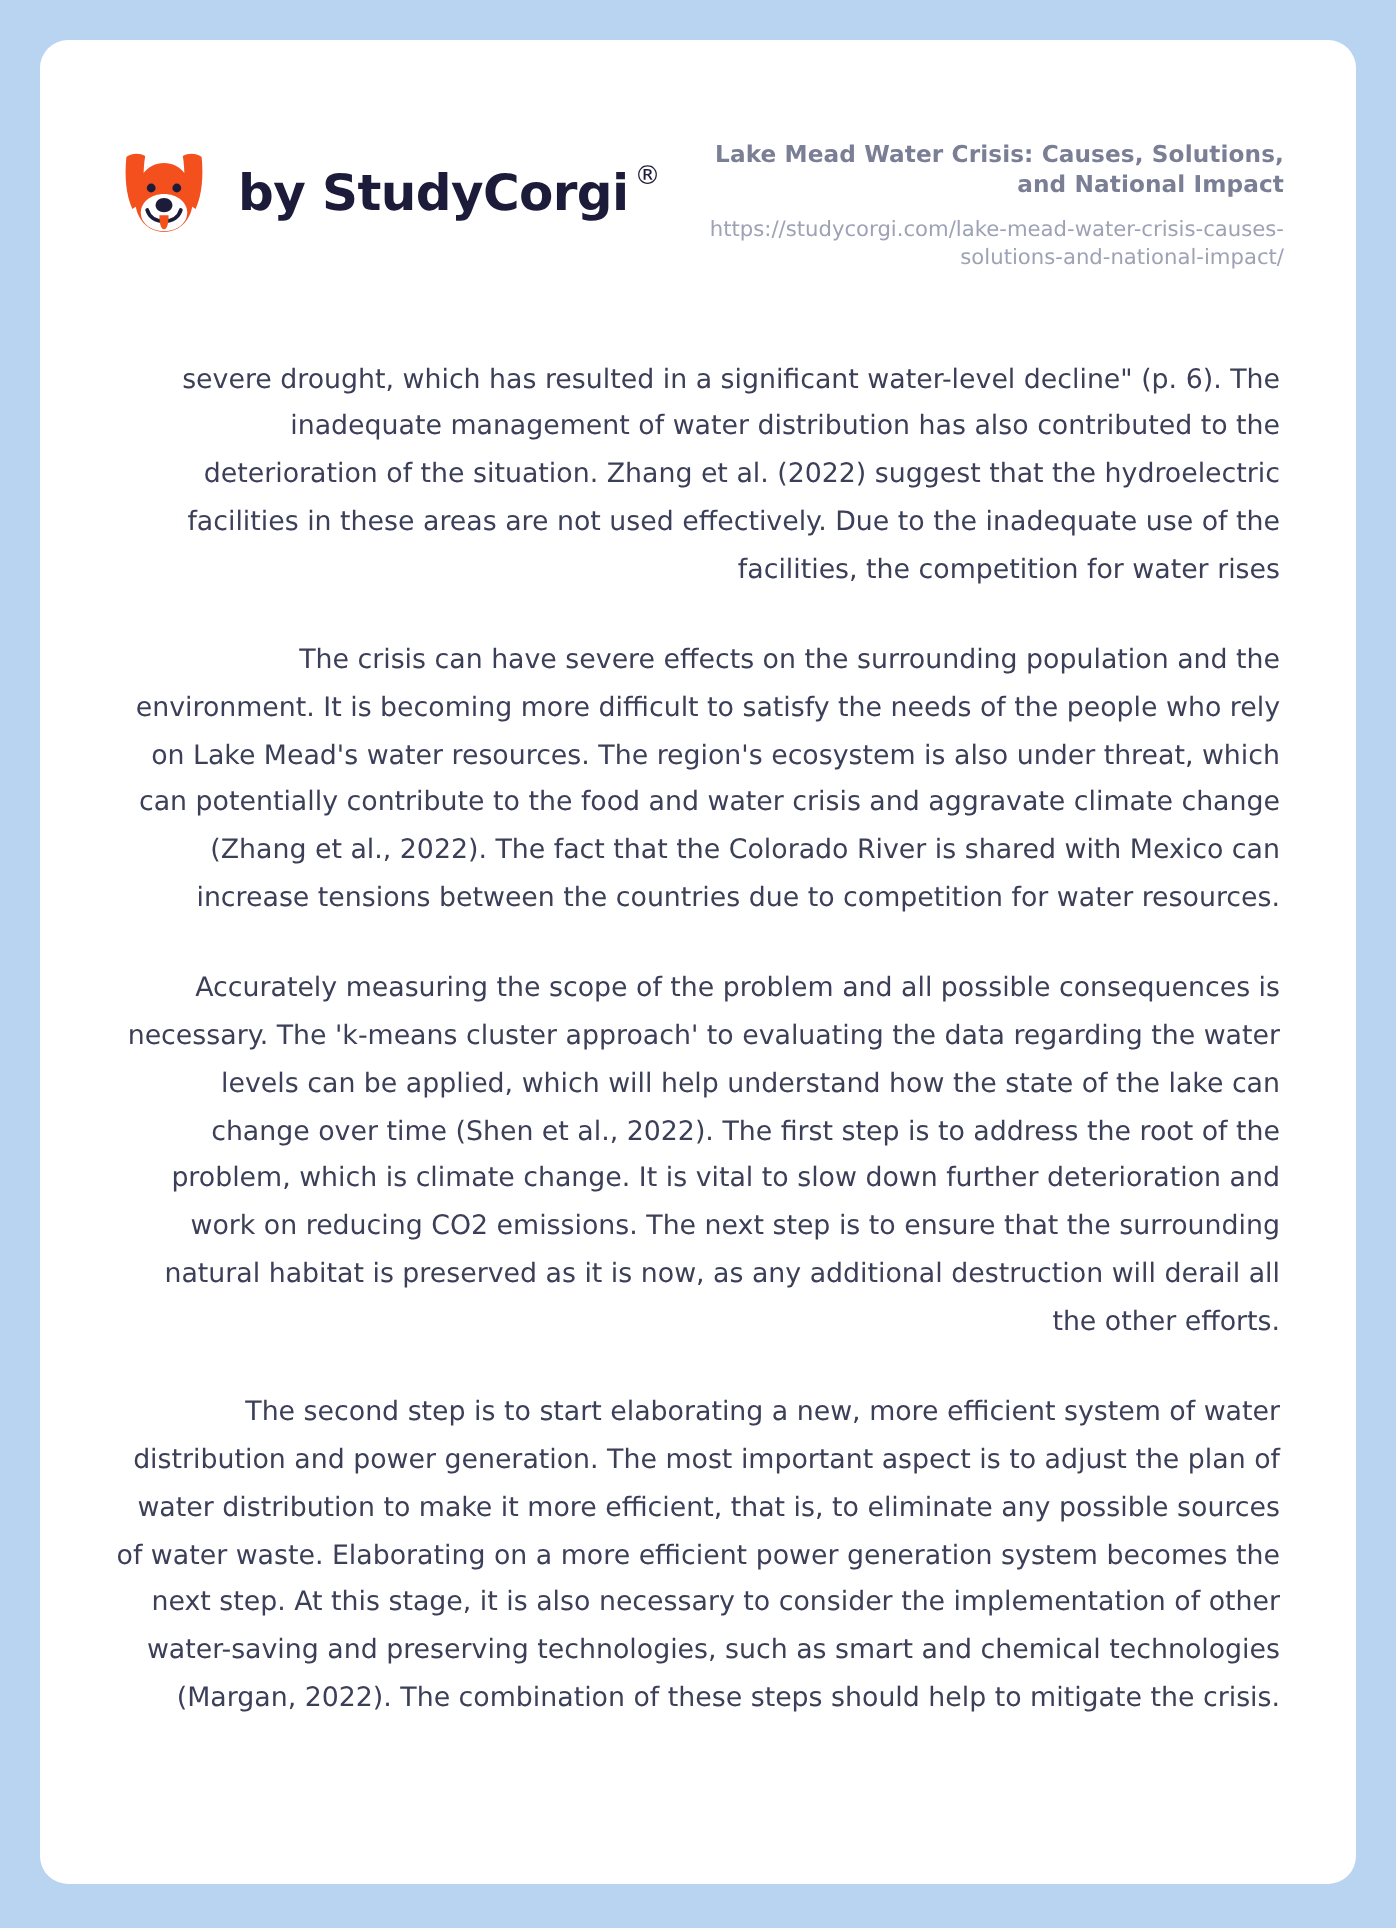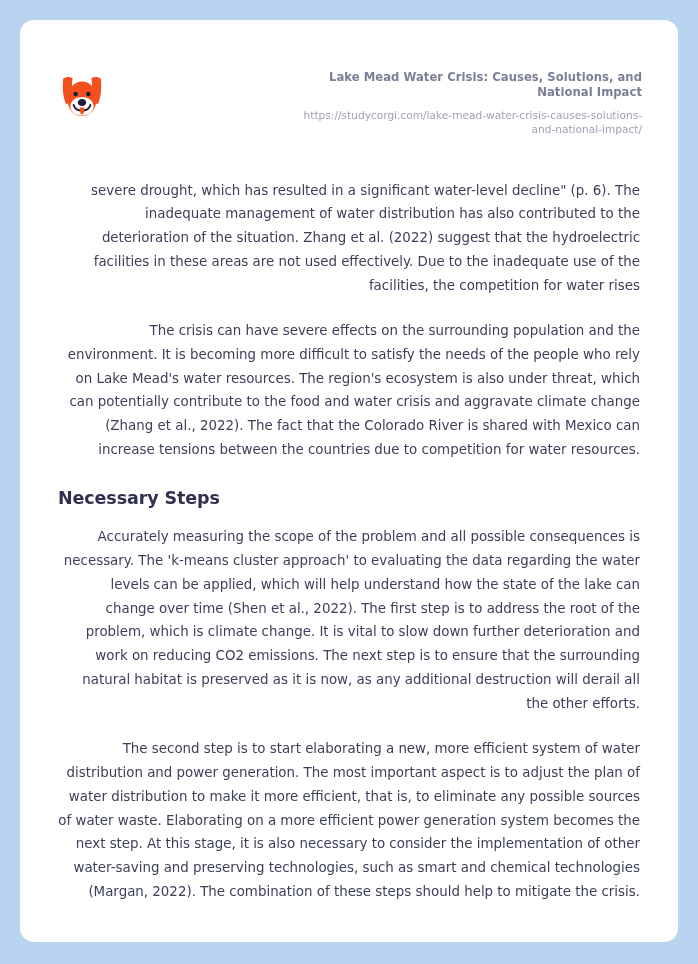--- a/index.html
+++ b/index.html
@@ -136,36 +136,39 @@
         <circle cx="17.6" cy="22.0" r="2.2" fill="#1c1b3a"></circle>
         <circle cx="30.4" cy="22.0" r="2.2" fill="#1c1b3a"></circle>
 
         <path d="M24 27.0 C26.4 27.0 28.2 28.6 28.2 30.6 C28.2 32.6 26.4 34.1 24 34.1 C21.6 34.1 19.8 32.6 19.8 30.6 C19.8 28.6 21.6 27.0 24 27.0 Z" fill="#1c1b3a"></path>
 
         <path d="M15.6 33.0 C16.6 36.4 19.6 38.6 24 38.6 C28.4 38.6 31.4 36.4 32.4 33.0" stroke="#1c1b3a" stroke-width="1.9" fill="none" stroke-linecap="round"></path>
 
         <path d="M21.7 35.6 L26.3 35.6 C26.3 39.6 25.6 42.6 24 42.6 C22.4 42.6 21.7 39.6 21.7 35.6 Z" fill="#f4501e"></path>
       </svg>
 
+      <div class="brand-wordmark">
+        <span>by StudyCorgi</span>
+        <span class="brand-reg">®</span>
+      </div>
     </div>
 
     <div class="doc-meta">
       <div class="doc-title">Lake Mead Water Crisis: Causes, Solutions, and National Impact</div>
       <div class="doc-url">https://studycorgi.com/lake-mead-water-crisis-causes-solutions-and-national-impact/</div>
     </div>
 
   </div>
 
   <div class="doc-body">
 
     <p>severe drought, which has resulted in a significant water-level decline" (p. 6). The inadequate management of water distribution has also contributed to the deterioration of the situation. Zhang et al. (2022) suggest that the hydroelectric facilities in these areas are not used effectively. Due to the inadequate use of the facilities, the competition for water rises</p>
 
     <p>The crisis can have severe effects on the surrounding population and the environment. It is becoming more difficult to satisfy the needs of the people who rely on Lake Mead's water resources. The region's ecosystem is also under threat, which can potentially contribute to the food and water crisis and aggravate climate change (Zhang et al., 2022). The fact that the Colorado River is shared with Mexico can increase tensions between the countries due to competition for water resources.</p>
 
-    <h2 class="section-heading">Necessary Steps</h2>
 
     <p>Accurately measuring the scope of the problem and all possible consequences is necessary. The 'k-means cluster approach' to evaluating the data regarding the water levels can be applied, which will help understand how the state of the lake can change over time (Shen et al., 2022). The first step is to address the root of the problem, which is climate change. It is vital to slow down further deterioration and work on reducing CO2 emissions. The next step is to ensure that the surrounding natural habitat is preserved as it is now, as any additional destruction will derail all the other efforts.</p>
 
     <p>The second step is to start elaborating a new, more efficient system of water distribution and power generation. The most important aspect is to adjust the plan of water distribution to make it more efficient, that is, to eliminate any possible sources of water waste. Elaborating on a more efficient power generation system becomes the next step. At this stage, it is also necessary to consider the implementation of other water-saving and preserving technologies, such as smart and chemical technologies (Margan, 2022). The combination of these steps should help to mitigate the crisis.</p>
 
   </div>
 
 </div>
 
 </body></html>

